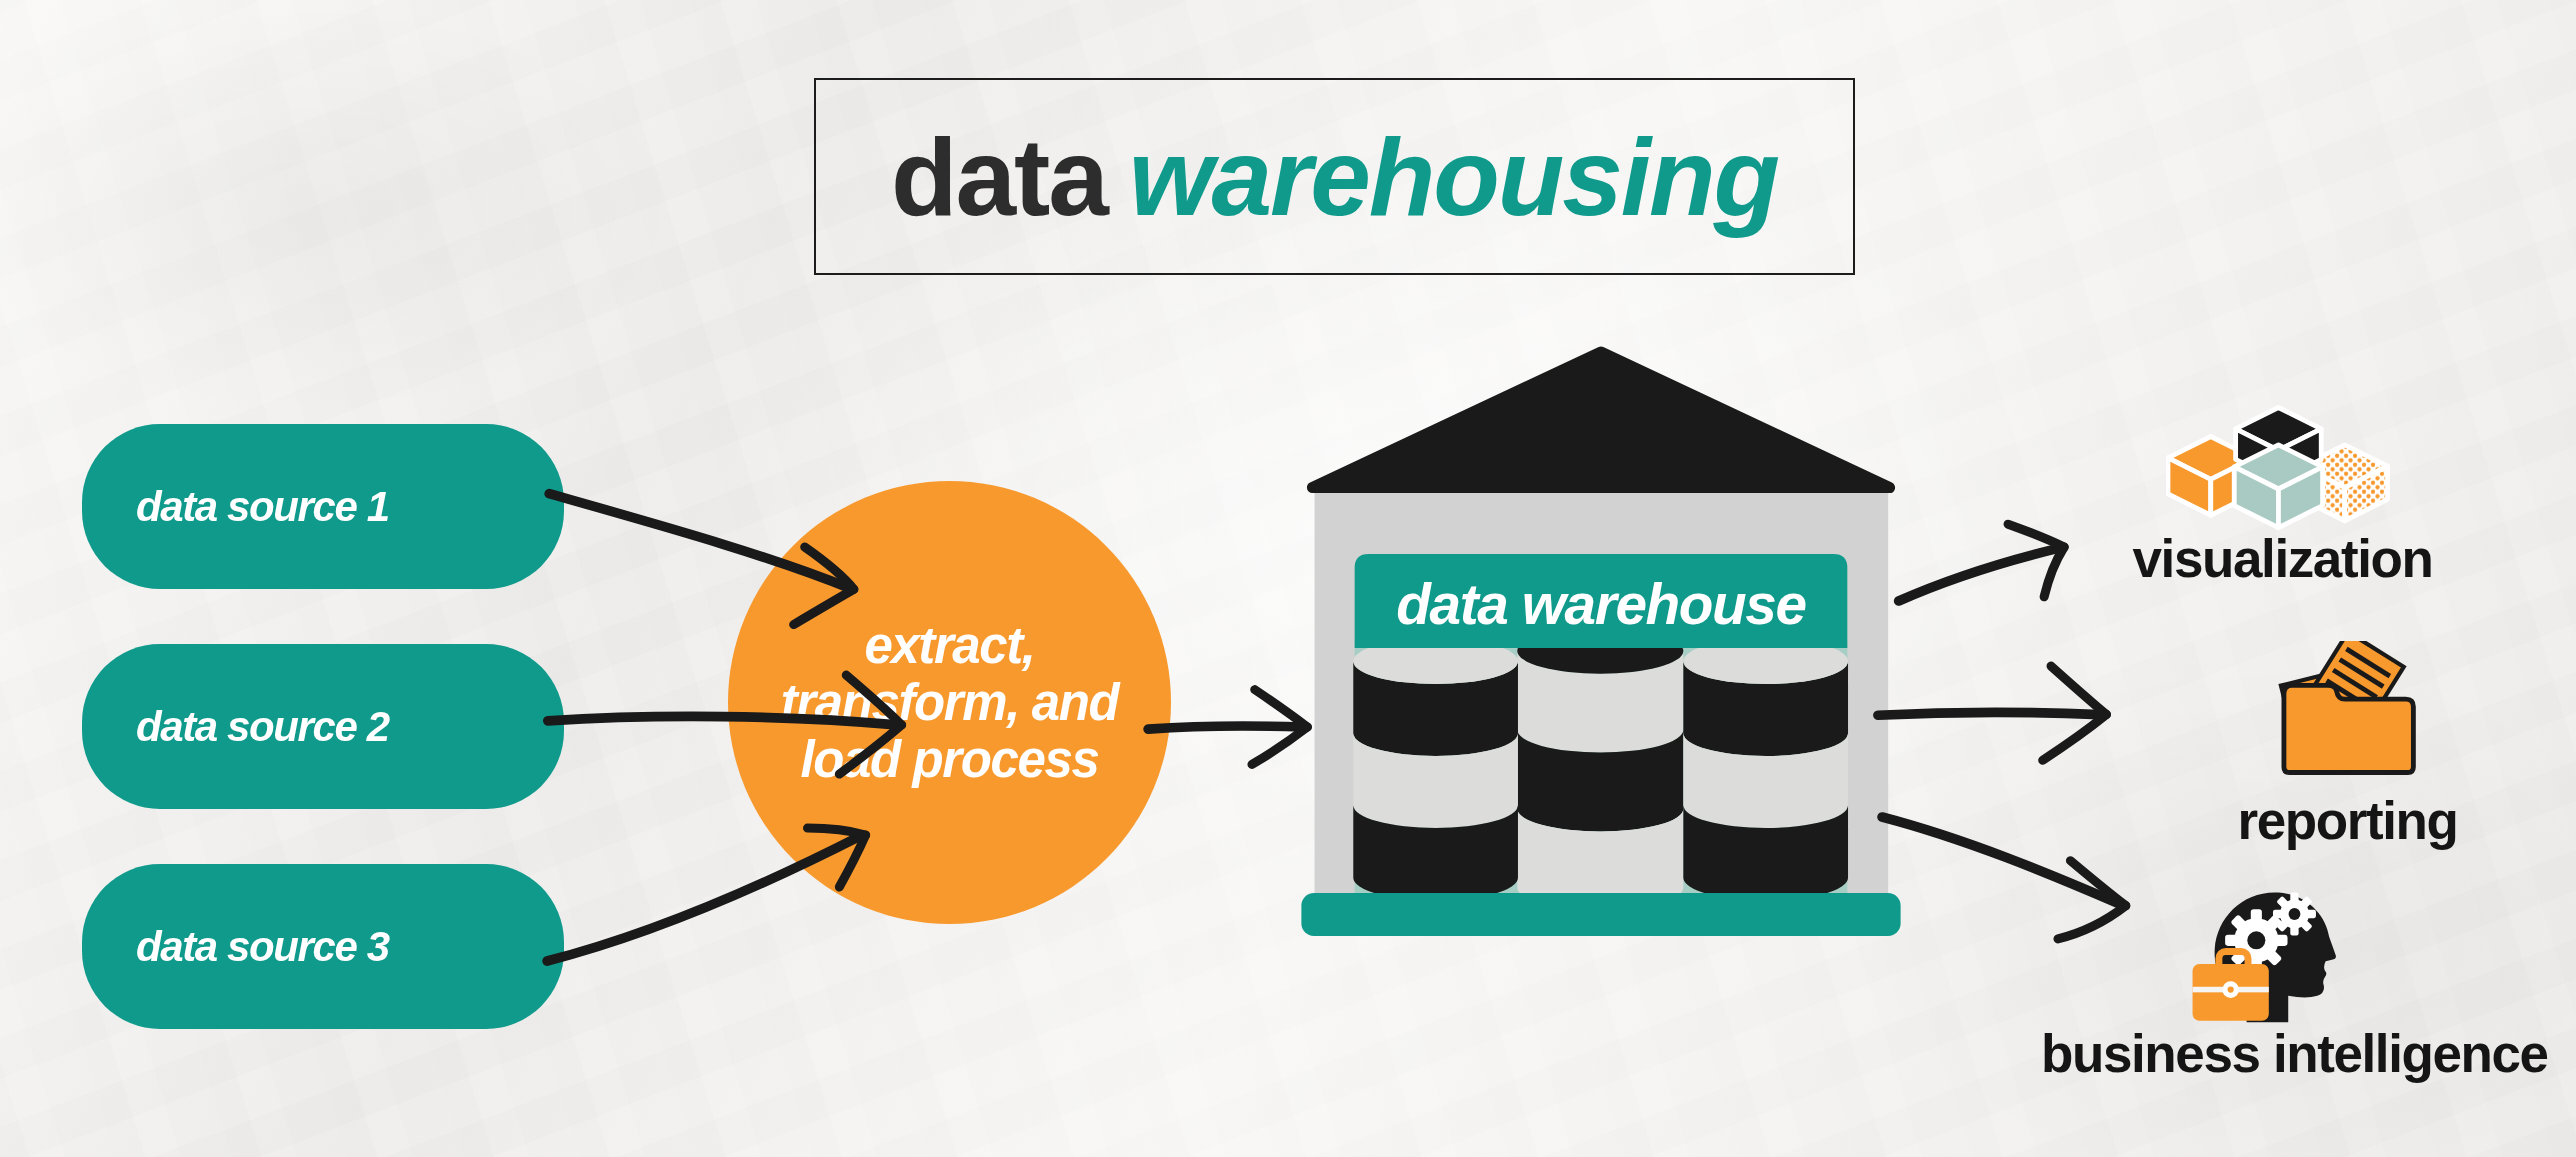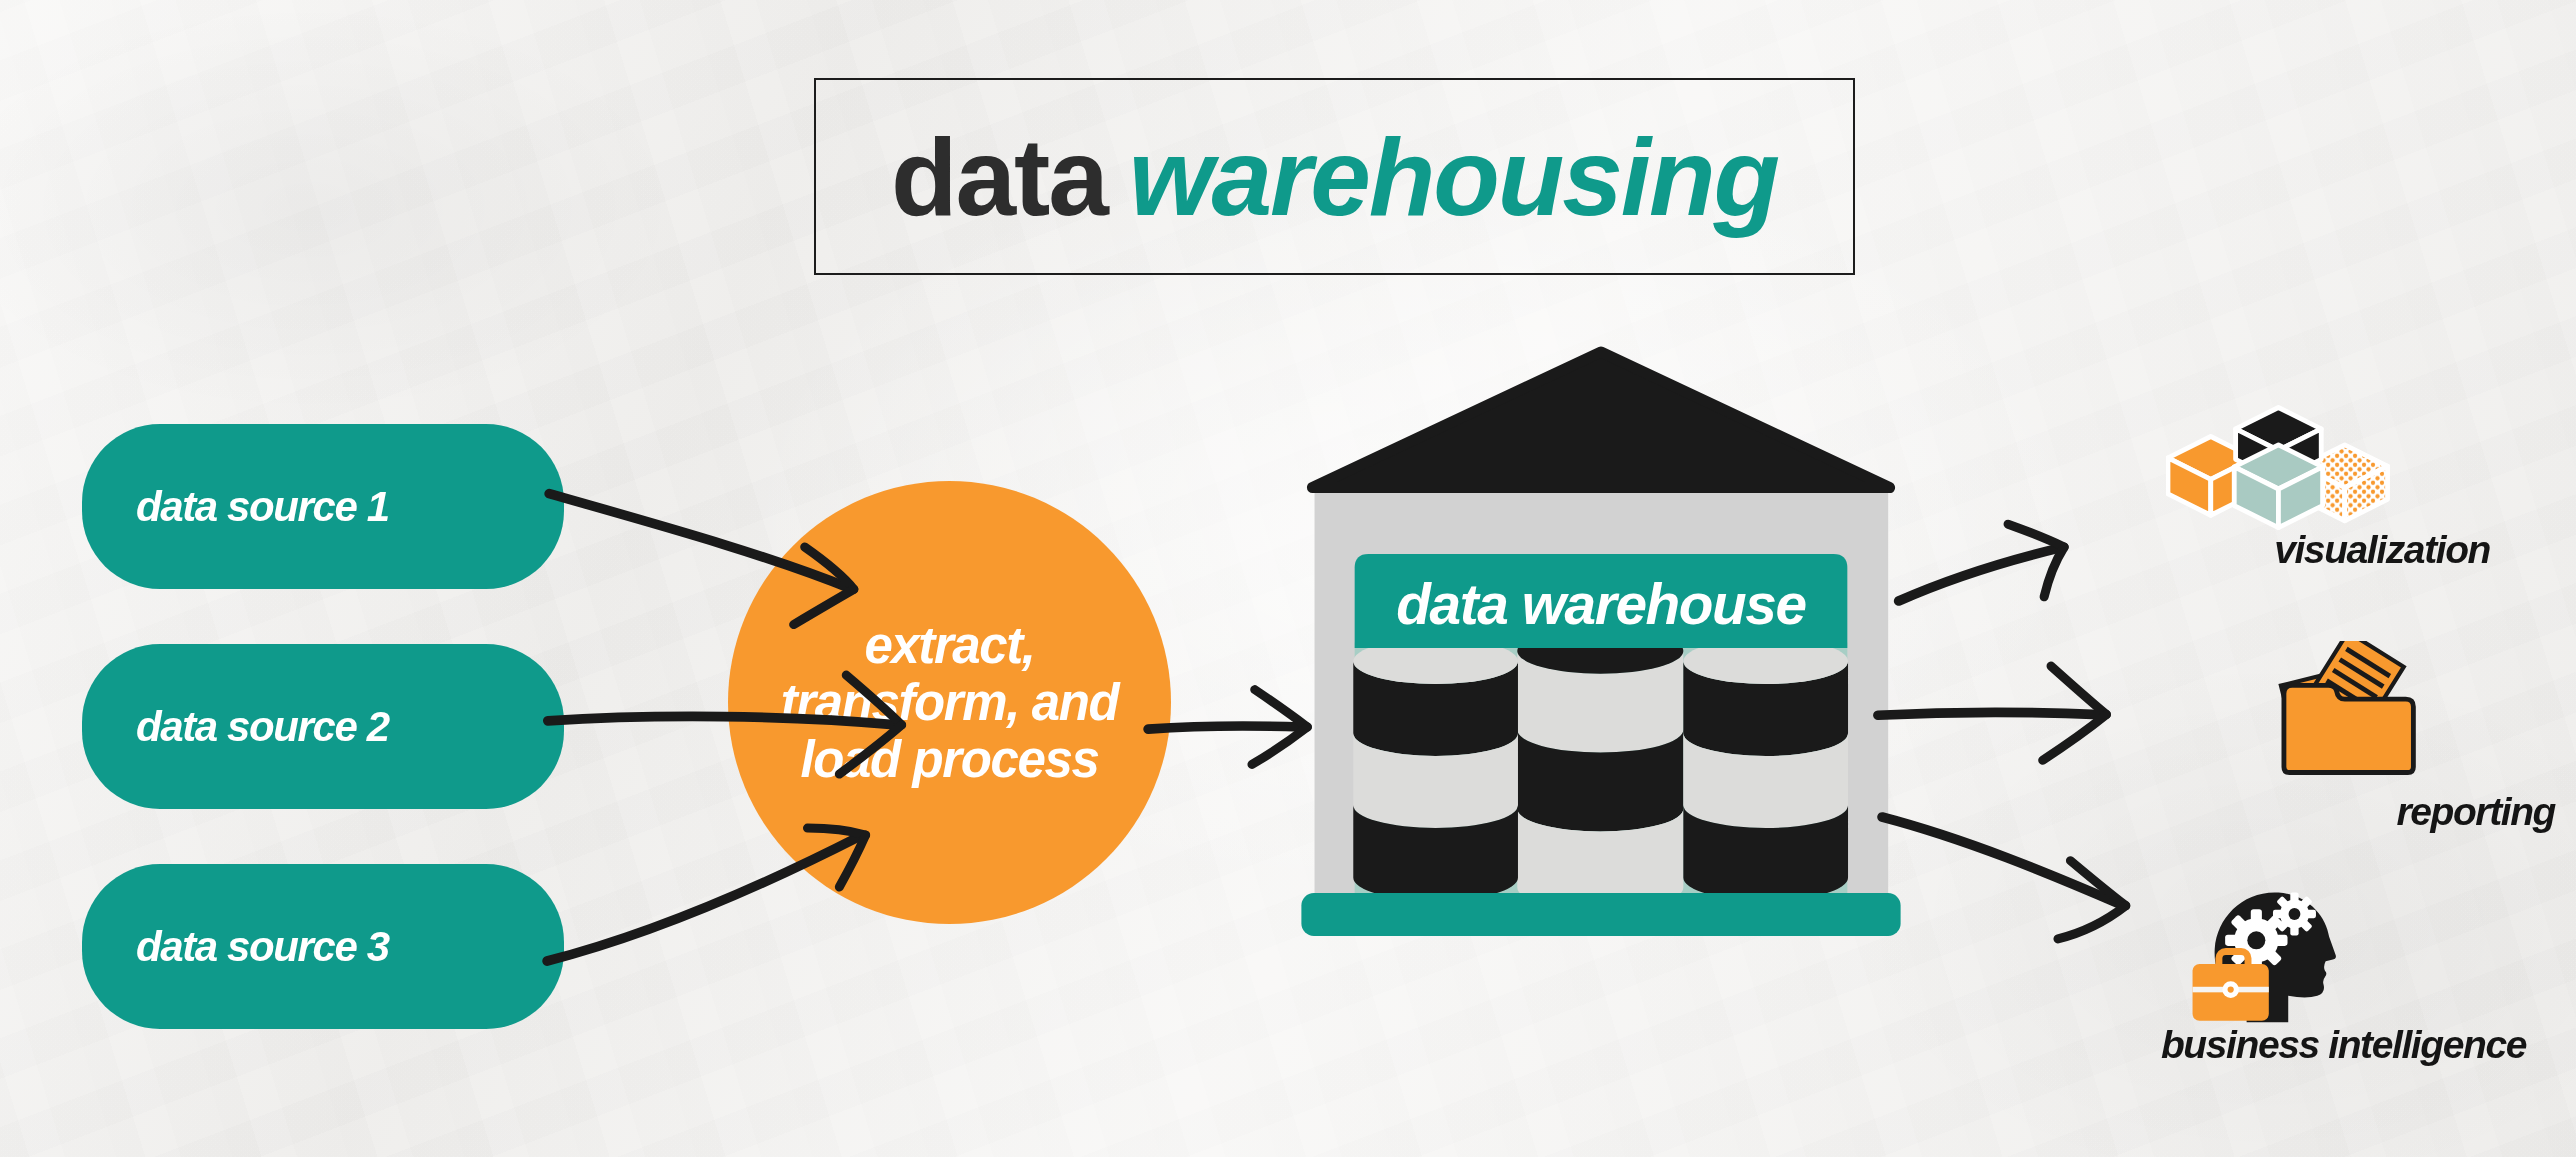--- a/index.html
+++ b/index.html
@@ -32,22 +32,22 @@
   .pill-1{top:424px;} .pill-2{top:644px;} .pill-3{top:864px;}
   .etl-circle{
     position:absolute;left:728px;top:481px;width:443px;height:443px;border-radius:50%;
     background:var(--orange,#f8992e);
     display:flex;flex-direction:column;justify-content:center;
     color:#ffffff;font-style:italic;font-weight:bold;font-size:51px;line-height:1.12;
     letter-spacing:-1.4px;text-align:center;white-space:nowrap;
   }
   .abs{position:absolute;}
   .out-label{
-    position:absolute;text-align:right;color:#151515;
-    font-weight:bold;font-style:italic;font-size:39px;letter-spacing:-1.4px;white-space:nowrap;
+    position:absolute;text-align:center;color:#151515;
+    font-weight:bold;font-size:53px;letter-spacing:-1.4px;white-space:nowrap;
   }
   .label-viz{left:2075px;top:528px;width:415px;}
   .label-rep{left:2140px;top:790px;width:415px;}
   .label-bi{left:2041px;top:1023px;width:485px;}
   svg{display:block;}
   .arrows{pointer-events:none;}
 </style>
 </head>
 <body>
 

